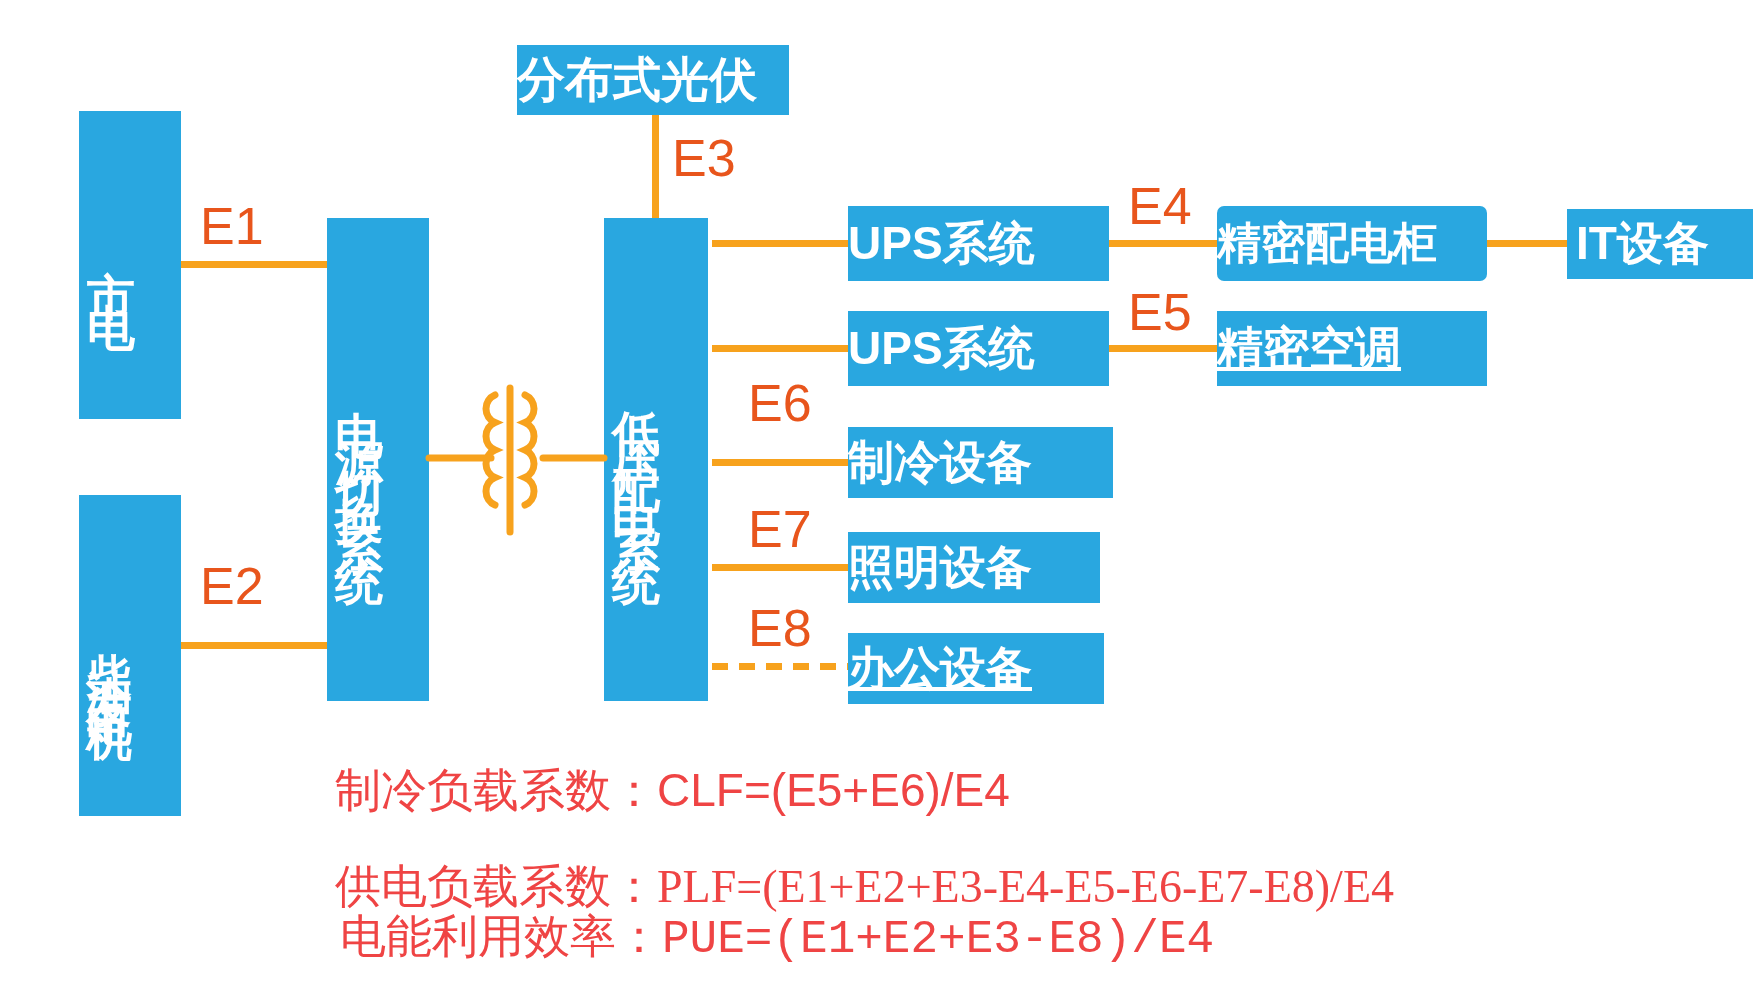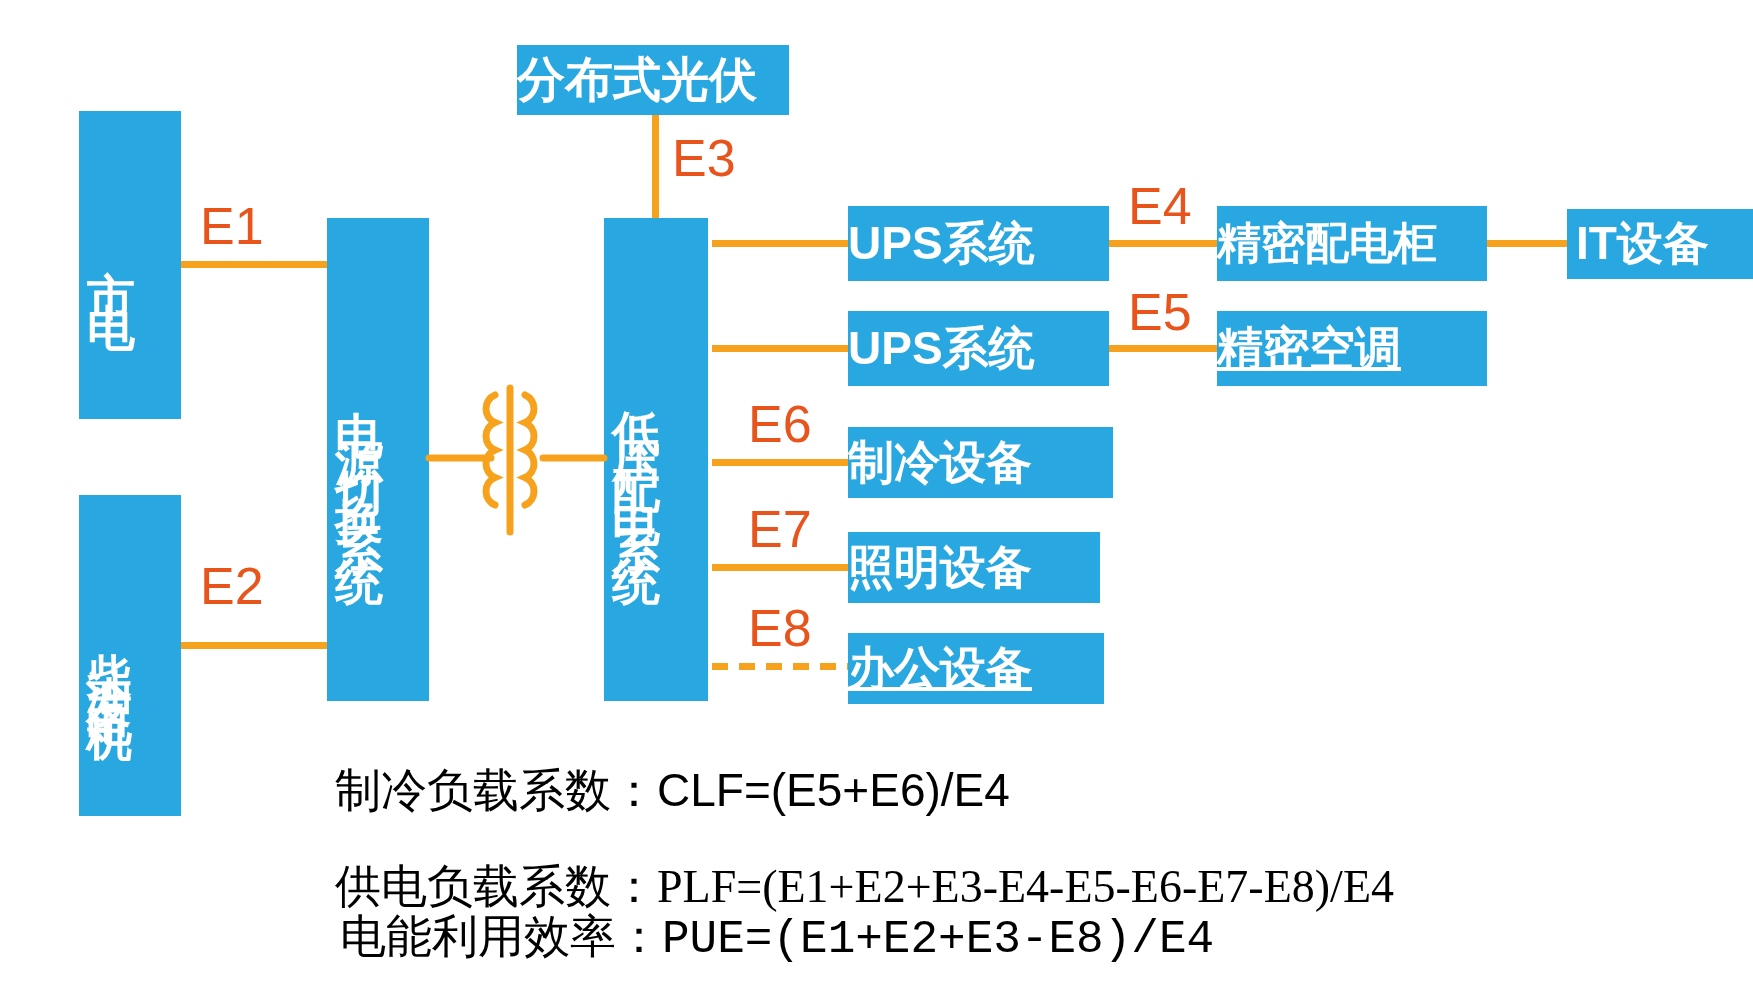--- a/index.html
+++ b/index.html
@@ -24,21 +24,21 @@
   .dline{
     position:absolute;height:7px;background:repeating-linear-gradient(
       90deg,#F7A21D 0px,#F7A21D 16px,transparent 16px,transparent 27px);
   }
   
   .elabel{
     position:absolute;color:#E8551C;font-size:52px;font-weight:500;line-height:1;
   }
   
   .formula{
-    position:absolute;color:#000000;font-size:46px;font-weight:500;
+    position:absolute;color:#ef4444;font-size:46px;font-weight:500;
     white-space:nowrap;line-height:1;
   }
   svg.transformer{position:absolute;overflow:visible;}
 </style>
 </head>
 <body>
 
 <div class="canvas">
 
   <div class="node" style="left:79px;top:111px;width:102px;height:308px;">
@@ -74,21 +74,21 @@
   </div>
 
   <div class="node h" style="left:848px;top:532px;width:252px;height:71px;">
     <span>照明设备</span>
   </div>
 
   <div class="node h" style="left:848px;top:633px;width:256px;height:71px;text-decoration:underline;">
     <span>办公设备</span>
   </div>
 
-  <div class="node h" style="left:1217px;top:206px;width:270px;height:75px;font-size:44px;">
+  <div class="node h" style="left:1217px;top:206px;width:270px;height:75px;font-size:44px;border-radius:7px;">
     <span>精密配电柜</span>
   </div>
 
   <div class="node h" style="left:1217px;top:311px;width:270px;height:75px;text-decoration:underline;">
     <span>精密空调</span>
   </div>
 
   <div class="node h" style="left:1567px;top:209px;width:181px;height:70px;padding-left:9px;">
     <span>IT设备</span>
   </div>
@@ -115,21 +115,21 @@
       <path d="M 96 15 a 15 15 0 0 1 0 27.5 a 15 15 0 0 1 0 27.5 a 15 15 0 0 1 0 27.5 a 15 15 0 0 1 0 27.5"></path>
       <line x1="114" y1="78" x2="175" y2="78"></line>
     </g>
   </svg>
 
   <div class="elabel" style="left:200px;top:200px;">E1</div>
   <div class="elabel" style="left:200px;top:560px;">E2</div>
   <div class="elabel" style="left:672px;top:132px;">E3</div>
   <div class="elabel" style="left:1128px;top:180px;">E4</div>
   <div class="elabel" style="left:1128px;top:286px;">E5</div>
-  <div class="elabel" style="left:748px;top:398px;">E6</div>
+  <div class="elabel" style="left:748px;top:377px;">E6</div>
   <div class="elabel" style="left:748px;top:503px;">E7</div>
   <div class="elabel" style="left:748px;top:602px;">E8</div>
 
   <div class="formula" style="left:335px;top:767px;">制冷负载系数：CLF=(E5+E6)/E4</div>
   <div class="formula" style="left:335px;top:864px;font-family:Liberation Serif, serif;">供电负载系数：PLF=(E1+E2+E3-E4-E5-E6-E7-E8)/E4</div>
   <div class="formula" style="left:340px;top:917px;font-family:Liberation Mono, monospace;">电能利用效率：PUE=(E1+E2+E3-E8)/E4</div>
 
 </div>
 
 </body></html>

